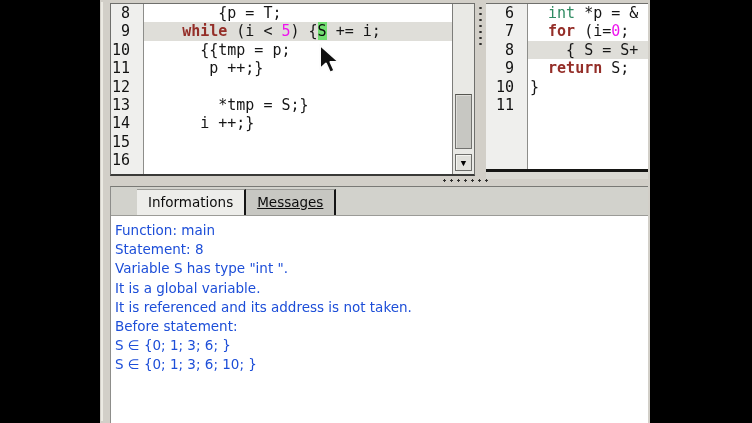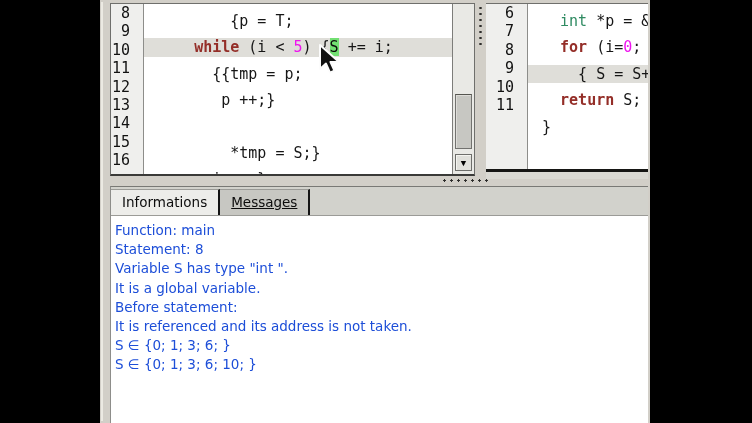--- a/index.html
+++ b/index.html
@@ -27,21 +27,21 @@
   }
   .gutter {
     background:var(--gutter,#efefed);
     border-right:1px solid #8d8d8a;
     color:#111; text-align:right; overflow:hidden;
   }
   .gutter-left { width:33px; }
   .gutter-right { width:42px; }
   .gline { height:18.4px; line-height:18.4px; padding-right:13px; }
   .codearea { flex:1; overflow:hidden; background:#fff; color:#161616; }
-  .crow { height:18.4px; line-height:18.4px; padding-left:14px; white-space:pre;margin-top:8px; }
+  .crow { height:18.4px; line-height:18.4px; padding-left:2px; white-space:pre; }
   .crow.hl { background:var(--hlrow,#dfded9); }
   .seg-keyword { color:var(--keyword,#942e28);font-weight:bold; }
   .seg-number  { color:var(--number,#ee14ee); }
   .seg-type    { color:var(--type,#2f8b62); }
   .seg-selected{ background:var(--selbg,#72df72); color:#0a0a0a; }
 
   
   .vscroll {
     width:22px; position:relative;
     background:var(--trough,#e9e9e5);
@@ -85,21 +85,21 @@
   }
   .tabbar {
     height:29px; background:var(--tabbar,#d2d2cc); border-bottom:1px solid #9b9b97;
     display:flex; align-items:flex-end;
   }
   .tab {
     height:26px; line-height:25px; padding:0 11px;
     font-size:13.5px; color:#0c0c0c;
     border-right:2px solid #141414; border-top:1px solid #9b9b97;
   }
-  .tab.active { background:var(--tabactive,#ededea); }
+  .tab.active { background:var(--tabactive,#ededea);margin-left:26px; }
   .tab.inactive { background:var(--tabinactive,#c7c7c2);text-decoration:underline; }
   .info-content {
     padding:5px 4px 0 4px; font-size:13.5px; color:#1d4ed8; background:#fff;
     height:207px; overflow:hidden;
   }
   .iline { height:19.2px; line-height:19.2px; white-space:pre; }
 
   
   .cursor { position:absolute; left:217px; top:44px; pointer-events:none; }
 </style>
@@ -174,22 +174,22 @@
   <div class="bottom">
     <div class="tabbar">
       <div class="tab active">Informations</div>
       <div class="tab inactive">Messages</div>
     </div>
     <div class="info-content" id="info-content">
         <div class="iline">Function: main</div>
         <div class="iline">Statement: 8</div>
         <div class="iline">Variable S has type "int ".</div>
         <div class="iline">It is a global variable.</div>
+        <div class="iline">It is referenced and its address is not taken.</div>
         <div class="iline">Before statement:</div>
-        <div class="iline">It is referenced and its address is not taken.</div>
         <div class="iline">S ∈ {0; 1; 3; 6; }</div>
         <div class="iline">S ∈ {0; 1; 3; 6; 10; }</div>
       </div>
   </div>
 
   <svg class="cursor" width="26" height="34" viewBox="0 0 26 34">
     <polygon points="3,1 3,25 9,19.6 13,28.6 17.4,26.7 13.5,18 22,18" fill="#101010" stroke="#fcfcfc" stroke-width="2" stroke-linejoin="round"></polygon>
   </svg>
 </div>
 

